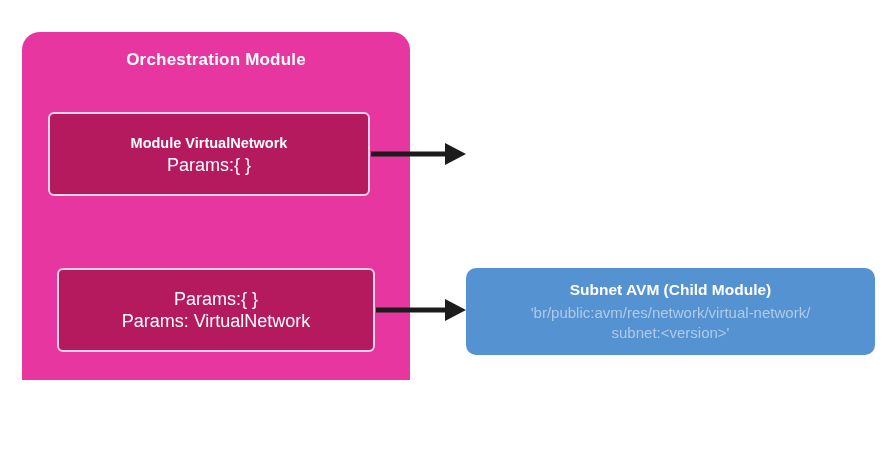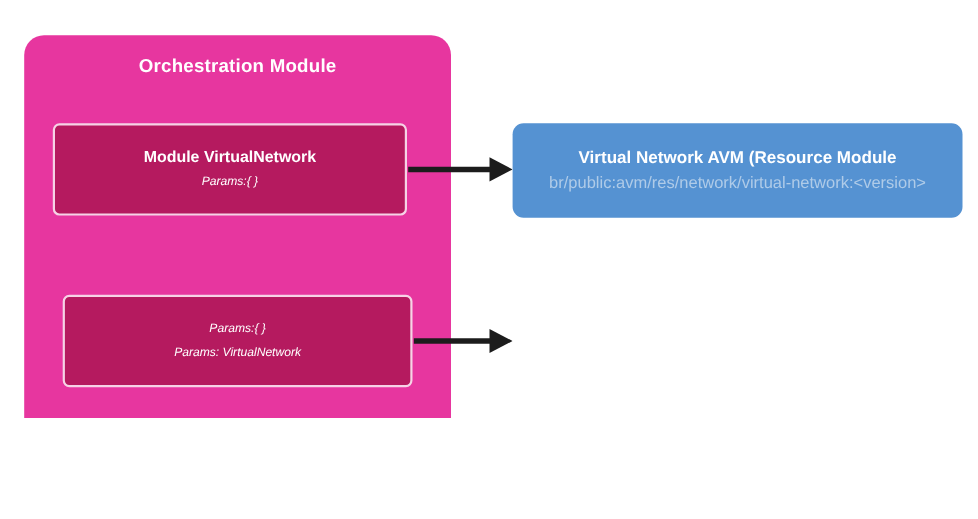--- a/index.html
+++ b/index.html
@@ -42,21 +42,21 @@
     flex-direction: column;
     justify-content: center;
     align-items: center;
     text-align: left;
     gap: 3px;
     color: #ffffff;
   }
   .module-box.vnet   { left: 26px; top: 80px;  width: 322px; height: 84px; }
   .module-box.subnet { left: 35px; top: 236px; width: 318px; height: 84px; }
   .mod-title { font-size: 14.5px; font-weight: 700; line-height: 19px; }
-  .mod-sub   { font-size: 11px; font-style: italic; line-height: 19px; }
+  .mod-sub   { font-size: 18px; line-height: 19px; }
 
   
   .avm-box {
     position: absolute;
     background: #5592D2;
     border-radius: 10px;
     box-sizing: border-box;
     display: flex;
     flex-direction: column;
     justify-content: center;
@@ -96,19 +96,22 @@
   <svg class="arrow a1" width="95" height="26">
     <line x1="0" y1="13" x2="77" y2="13" stroke="#1C1C1C" stroke-width="5"></line>
     <polygon points="74,2 95,13 74,24" fill="#1C1C1C"></polygon>
   </svg>
 
   <svg class="arrow a2" width="90" height="26">
     <line x1="0" y1="13" x2="72" y2="13" stroke="#1C1C1C" stroke-width="5"></line>
     <polygon points="69,2 90,13 69,24" fill="#1C1C1C"></polygon>
   </svg>
 
-  <div class="avm-box vnet">
-    <div class="avm-title">Virtual Network AVM (Resource Module</div>
-    <div class="avm-sub">br/public:avm/res/network/virtual-network:&lt;version&gt;</div>
+
+  <div class="avm-box subnet">
+    <div class="avm-title">Subnet AVM (Child Module)</div>
+    <div>
+      <div class="avm-sub">'br/public:avm/res/network/virtual-network/</div>
+      <div class="avm-sub">subnet:&lt;version&gt;'</div>
+    </div>
   </div>
-
 
 </div>
 
 </body></html>

